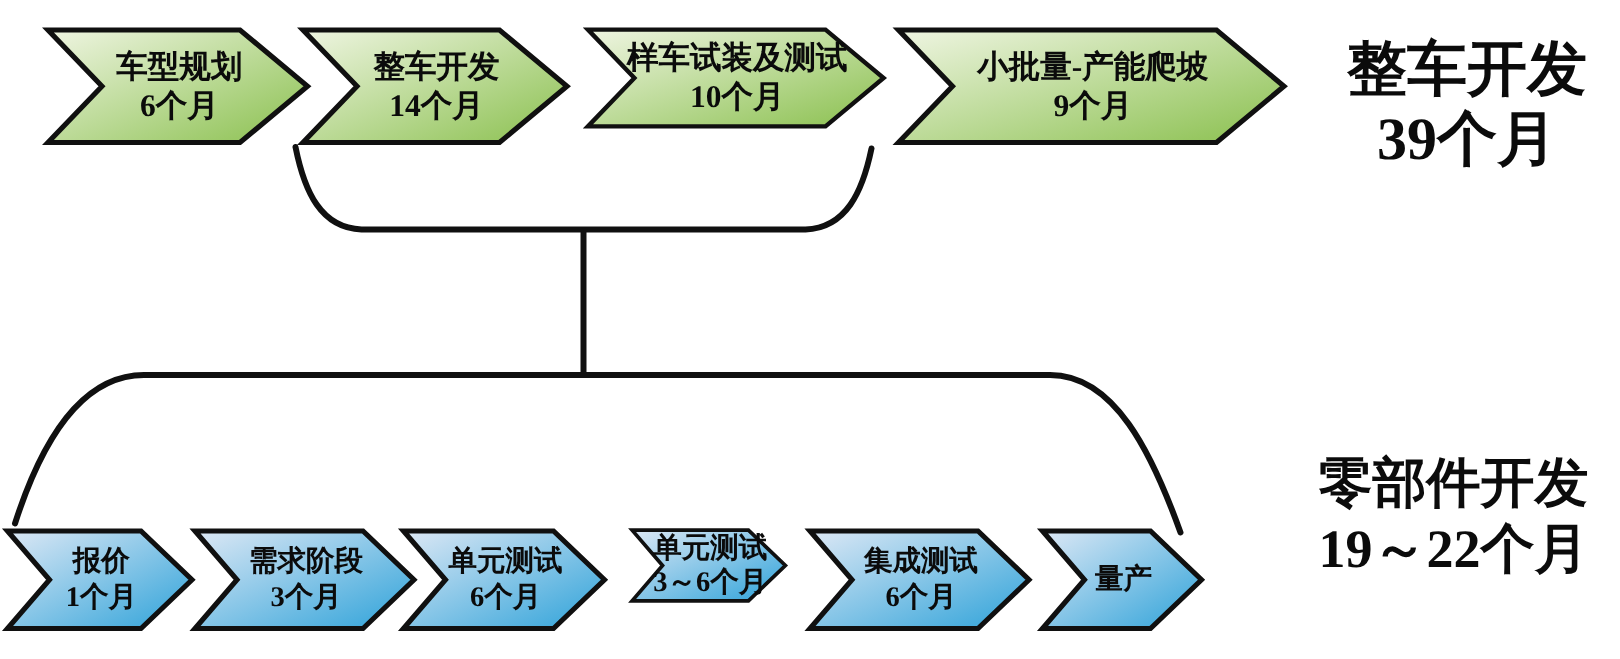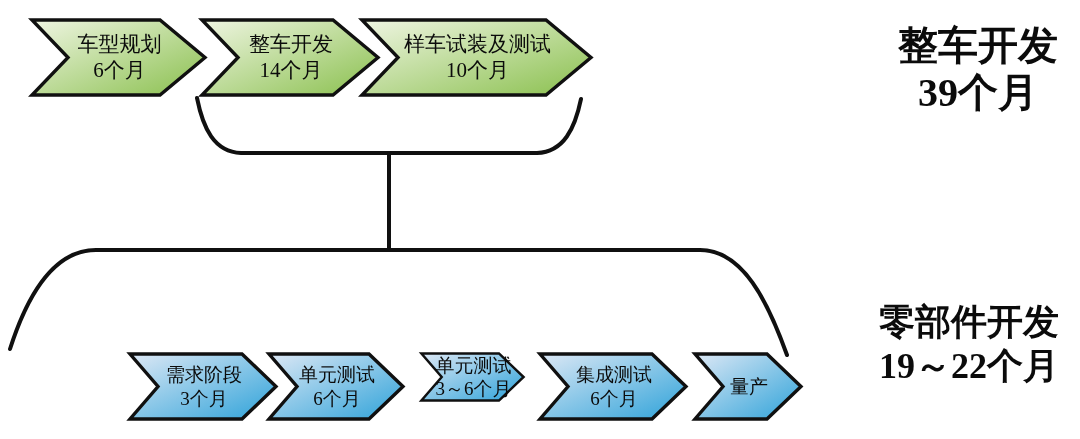--- a/index.html
+++ b/index.html
@@ -9,21 +9,21 @@
   }
   .stage{position:absolute;left:0;top:0;width:1080px;height:439px;}
   .arrow{position:absolute;}
   .arrow svg.chev{position:absolute;left:0;top:0;width:100%;height:100%;display:block;overflow:visible;}
   .arrow svg.chev polygon{stroke:#101010;stroke-width:3.4;stroke-linejoin:miter;}
   svg.chev.green polygon{fill:url(#gradGreen);}
   svg.chev.blue polygon{fill:url(#gradBlue);}
   .arrow-text{
     position:absolute;inset:0;display:flex;flex-direction:column;
     align-items:center;justify-content:center;text-align:center;
-    padding-left:16px;padding-right:14px;color:#0b0b0b;font-weight:normal;
+    padding-left:16px;padding-right:14px;color:#0b0b0b;font-weight:bold;
   }
   .green-arrow .arrow-text{font-size:21px;line-height:1.22;}
   .blue-arrow .arrow-text{font-size:19px;line-height:1.22;}
   .arrow-text .l2:empty{display:none;}
   .track-label{
     position:absolute;text-align:center;color:#0b0b0b;font-weight:bold;
   }
   .track-label.vehicle{left:872px;top:22px;width:212px;font-size:40px;line-height:1.18;}
   .track-label.component{left:856px;top:301px;width:226px;font-size:36px;line-height:1.22;}
   .connectors{position:absolute;left:0;top:0;width:1080px;height:439px;pointer-events:none;}
@@ -64,30 +64,48 @@
   </div>
   <div class="arrow green-arrow" style="left:200px;top:18px;width:180px;height:79px;">
     <svg class="chev green" viewBox="0 0 180 79">
         <polygon points="2,2 133,2 178,39.5 133,77 2,77 38,39.5" stroke="#101010"></polygon>
       </svg>
     <div class="arrow-text">
       <span class="l1">整车开发</span>
       <span class="l2">14个月</span>
     </div>
   </div>
-  <div class="arrow green-arrow" style="left:360px;top:18px;width:233px;height:79px;">
+  <div class="arrow green-arrow" style="left:374px;top:18px;width:233px;height:68px;">
     <svg class="chev green" viewBox="0 0 233 79">
         <polygon points="2,2 186,2 231,39.5 186,77 2,77 38,39.5" stroke="#101010"></polygon>
       </svg>
     <div class="arrow-text">
       <span class="l1">样车试装及测试</span>
       <span class="l2">10个月</span>
     </div>
   </div>
+  <div class="arrow green-arrow" style="left:597px;top:18px;width:261px;height:79px;">
+    <svg class="chev green" viewBox="0 0 261 79">
+        <polygon points="2,2 214,2 259,39.5 214,77 2,77 38,39.5" stroke="#101010"></polygon>
+      </svg>
+    <div class="arrow-text">
+      <span class="l1">小批量-产能爬坡</span>
+      <span class="l2">9个月</span>
+    </div>
+  </div>
 
+  <div class="arrow blue-arrow" style="left:3px;top:352px;width:127px;height:69px;">
+    <svg class="chev blue" viewBox="0 0 127 69">
+        <polygon points="2,2 91,2 125,34.5 91,67 2,67 30,34.5" stroke="#101010"></polygon>
+      </svg>
+    <div class="arrow-text">
+      <span class="l1">报价</span>
+      <span class="l2">1个月</span>
+    </div>
+  </div>
   <div class="arrow blue-arrow" style="left:128px;top:352px;width:150px;height:69px;">
     <svg class="chev blue" viewBox="0 0 150 69">
         <polygon points="2,2 114,2 148,34.5 114,67 2,67 30,34.5" stroke="#101010"></polygon>
       </svg>
     <div class="arrow-text">
       <span class="l1">需求阶段</span>
       <span class="l2">3个月</span>
     </div>
   </div>
   <div class="arrow blue-arrow" style="left:267px;top:352px;width:138px;height:69px;">

